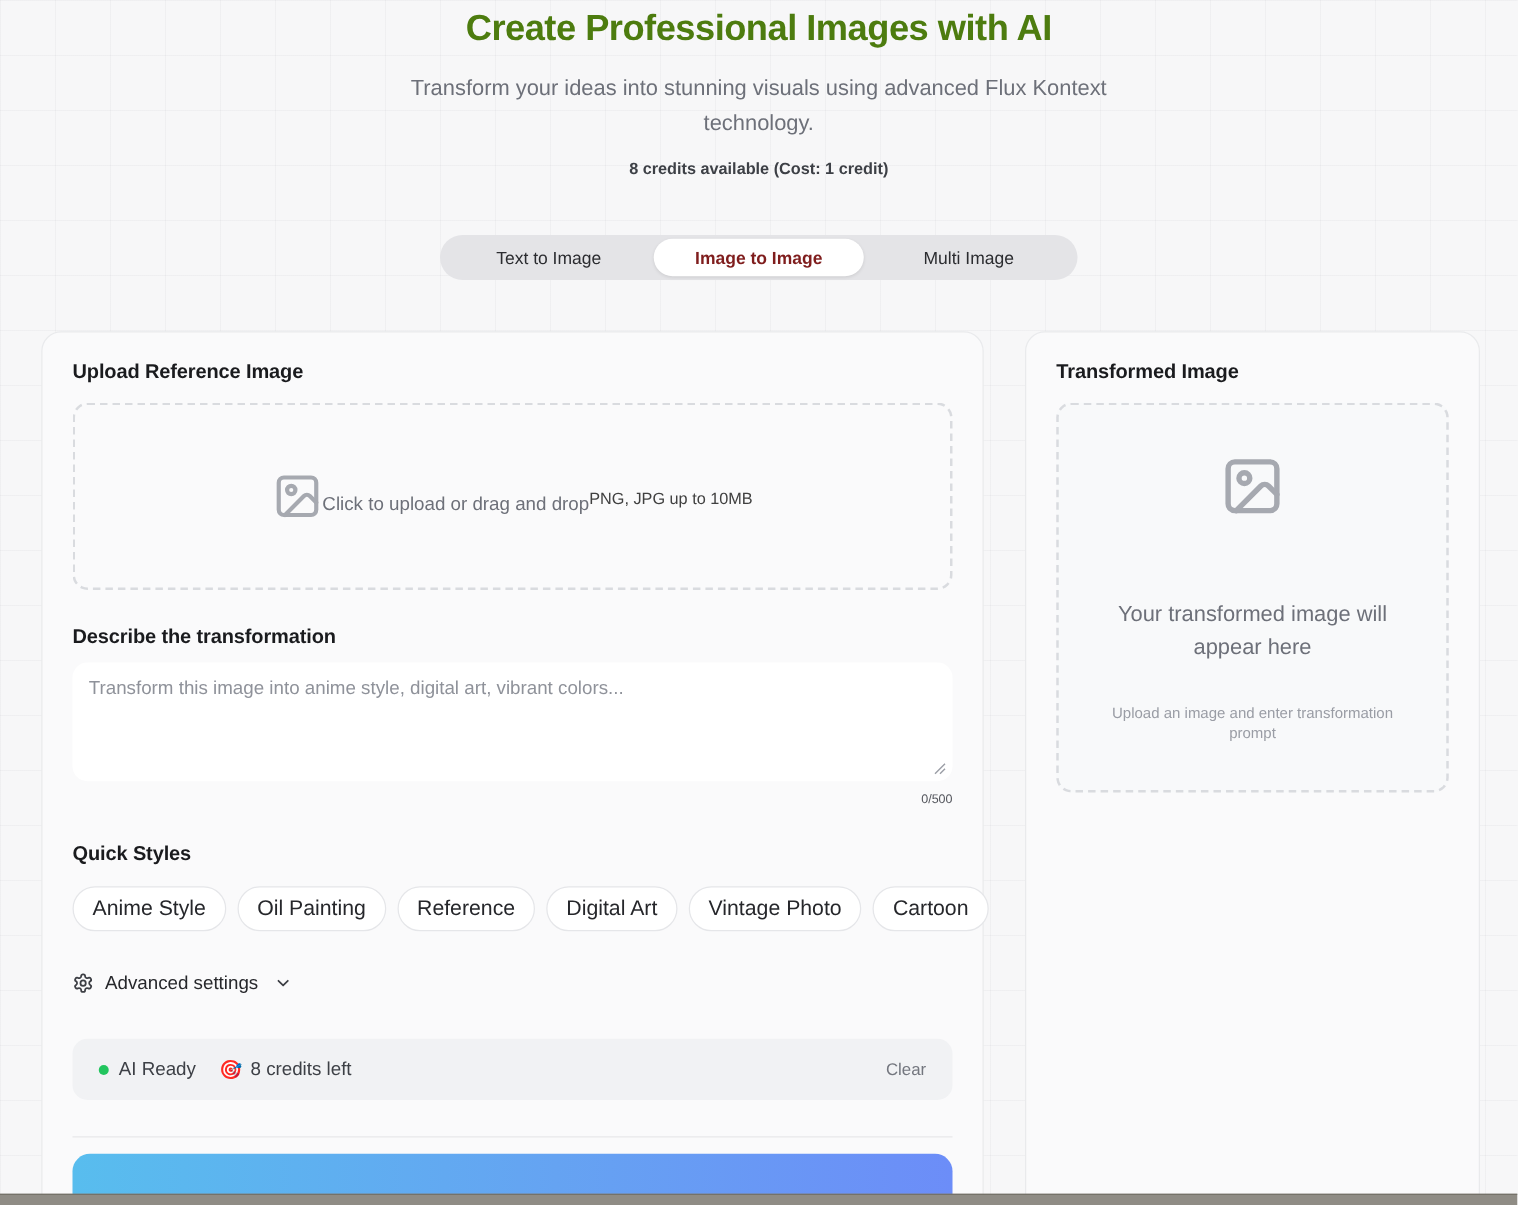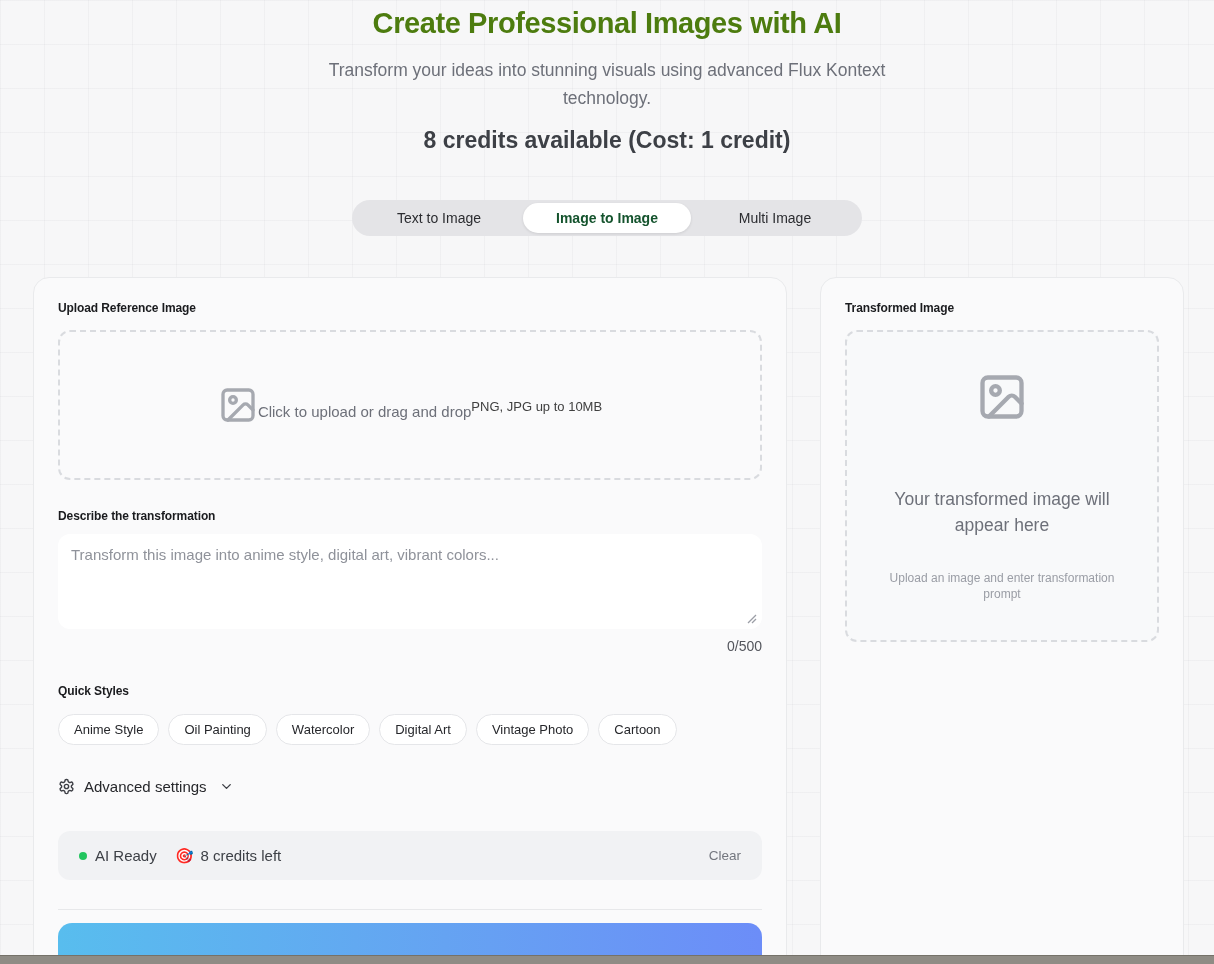--- a/index.html
+++ b/index.html
@@ -18,47 +18,47 @@
   
   .hero { padding-top: 7px; text-align: center; }
   .hero-title {
     font-size: 29px; font-weight: 700; letter-spacing: -0.4px; color: #4d7c0f;
   }
   .hero-subtitle {
     max-width: 630px; margin: 16px auto 0;
     font-size: 17.5px; line-height: 28px; color: #6d7079;
   }
   .hero-credits {
-    margin-top: 15px; font-size: 23px; font-weight: 600; color: #3d4046;
+    margin-top: 15px; font-size: 13px; font-weight: 600; color: #3d4046;
   }
   
   .tabs {
     width: 510px; height: 36px; margin: 46px auto 0;
     background: #e4e4e7; border-radius: 18px;
     display: flex; padding: 3px;
   }
   .tab {
     flex: 1; display: flex; align-items: center; justify-content: center;
     font-size: 14px; font-weight: 500; color: #2b2c30;
     border-radius: 15px; cursor: pointer; background: transparent; border: none;
     font-family: inherit;
   }
   .tab.active {
-    background: #ffffff; font-weight: 700; color: #14532d;
+    background: #ffffff; font-weight: 700; color: #7f1d1d;
     box-shadow: 0 1px 3px rgba(0,0,0,0.10);
   }
   
   .main { display: flex; gap: 33px; margin: 41px 30px 0 33px; align-items: flex-start; }
   .card {
     background: #fafafb; border: 1px solid #e9eaec; border-radius: 16px;
     padding: 23px 24px; height: 745px;
   }
   .card-left { width: 754px; }
   .card-right { width: 364px; }
-  .card h2 { font-size: 12px; font-weight: 700; color: #1a1b1e; letter-spacing: -0.1px; }
+  .card h2 { font-size: 16px; font-weight: 700; color: #1a1b1e; letter-spacing: -0.1px; }
   
   .dropzone {
     margin-top: 15px; height: 150px;
     border: 2px dashed #d9dbdf; border-radius: 12px;
     display: flex; align-items: center; justify-content: center;
     cursor: pointer;
   }
   .dz-icon { width: 40px; height: 40px; color: #a6a9b0; }
   .dz-primary { margin-top: 13px; font-size: 15px; color: #6d7079; }
   .dz-secondary { margin-top: 3px; font-size: 13px; color: #404040; }
@@ -69,28 +69,28 @@
     width: 100%; height: 95px; display: block;
     background: #ffffff; border: none; border-radius: 12px;
     padding: 12px 13px; font-family: inherit; font-size: 15px; color: #1a1b1e;
     resize: none; outline: none;
   }
   textarea::placeholder { color: #8f929a; }
   .resize-grip {
     position: absolute; right: 5px; bottom: 5px; width: 10px; height: 10px;
     color: #9b9ea6; pointer-events: none;
   }
-  .char-count { margin-top: 9px; text-align: right; font-size: 14px; color: #53555c; }
+  .char-count { margin-top: 9px; text-align: right; font-size: 10px; color: #53555c; }
   
   .section-styles { margin-top: 30px; }
   .pills { margin-top: 16px; display: flex; gap: 9px; }
   .pill {
     padding: 7px 15px; background: #ffffff;
     border: 1px solid #e5e6e9; border-radius: 999px;
-    font-family: inherit; font-size: 13px; font-weight: 500; color: #26272b;
+    font-family: inherit; font-size: 17px; font-weight: 500; color: #26272b;
     cursor: pointer; white-space: nowrap;
   }
   
   .advanced {
     margin-top: 33px; display: flex; align-items: center; gap: 9px;
     background: none; border: none; cursor: pointer; font-family: inherit;
     color: #26272b; padding: 0;
   }
   .advanced .gear { width: 17px; height: 17px; color: #3d3f45; }
   .advanced .label { font-size: 15px; font-weight: 500; }
@@ -178,21 +178,21 @@
         </svg>
       </div>
       <div class="char-count">0/500</div>
     </div>
 
     <div class="section-styles">
       <h2>Quick Styles</h2>
       <div class="pills">
         <button class="pill">Anime Style</button>
         <button class="pill">Oil Painting</button>
-        <button class="pill">Watercolor</button>
+        <button class="pill">Reference</button>
         <button class="pill">Digital Art</button>
         <button class="pill">Vintage Photo</button>
         <button class="pill">Cartoon</button>
       </div>
     </div>
 
     <button class="advanced">
       <svg class="gear" viewBox="0 0 24 24" fill="none" stroke="currentColor" stroke-width="2" stroke-linecap="round" stroke-linejoin="round">
         <path d="M12.22 2h-.44a2 2 0 0 0-2 2v.18a2 2 0 0 1-1 1.73l-.43.25a2 2 0 0 1-2 0l-.15-.08a2 2 0 0 0-2.73.73l-.22.38a2 2 0 0 0 .73 2.73l.15.1a2 2 0 0 1 1 1.72v.51a2 2 0 0 1-1 1.74l-.15.09a2 2 0 0 0-.73 2.73l.22.38a2 2 0 0 0 2.73.73l.15-.08a2 2 0 0 1 2 0l.43.25a2 2 0 0 1 1 1.73V20a2 2 0 0 0 2 2h.44a2 2 0 0 0 2-2v-.18a2 2 0 0 1 1-1.73l.43-.25a2 2 0 0 1 2 0l.15.08a2 2 0 0 0 2.73-.73l.22-.39a2 2 0 0 0-.73-2.73l-.15-.08a2 2 0 0 1-1-1.74v-.5a2 2 0 0 1 1-1.74l.15-.09a2 2 0 0 0 .73-2.73l-.22-.38a2 2 0 0 0-2.73-.73l-.15.08a2 2 0 0 1-2 0l-.43-.25a2 2 0 0 1-1-1.73V4a2 2 0 0 0-2-2z"></path>
         <circle cx="12" cy="12" r="3"></circle>

